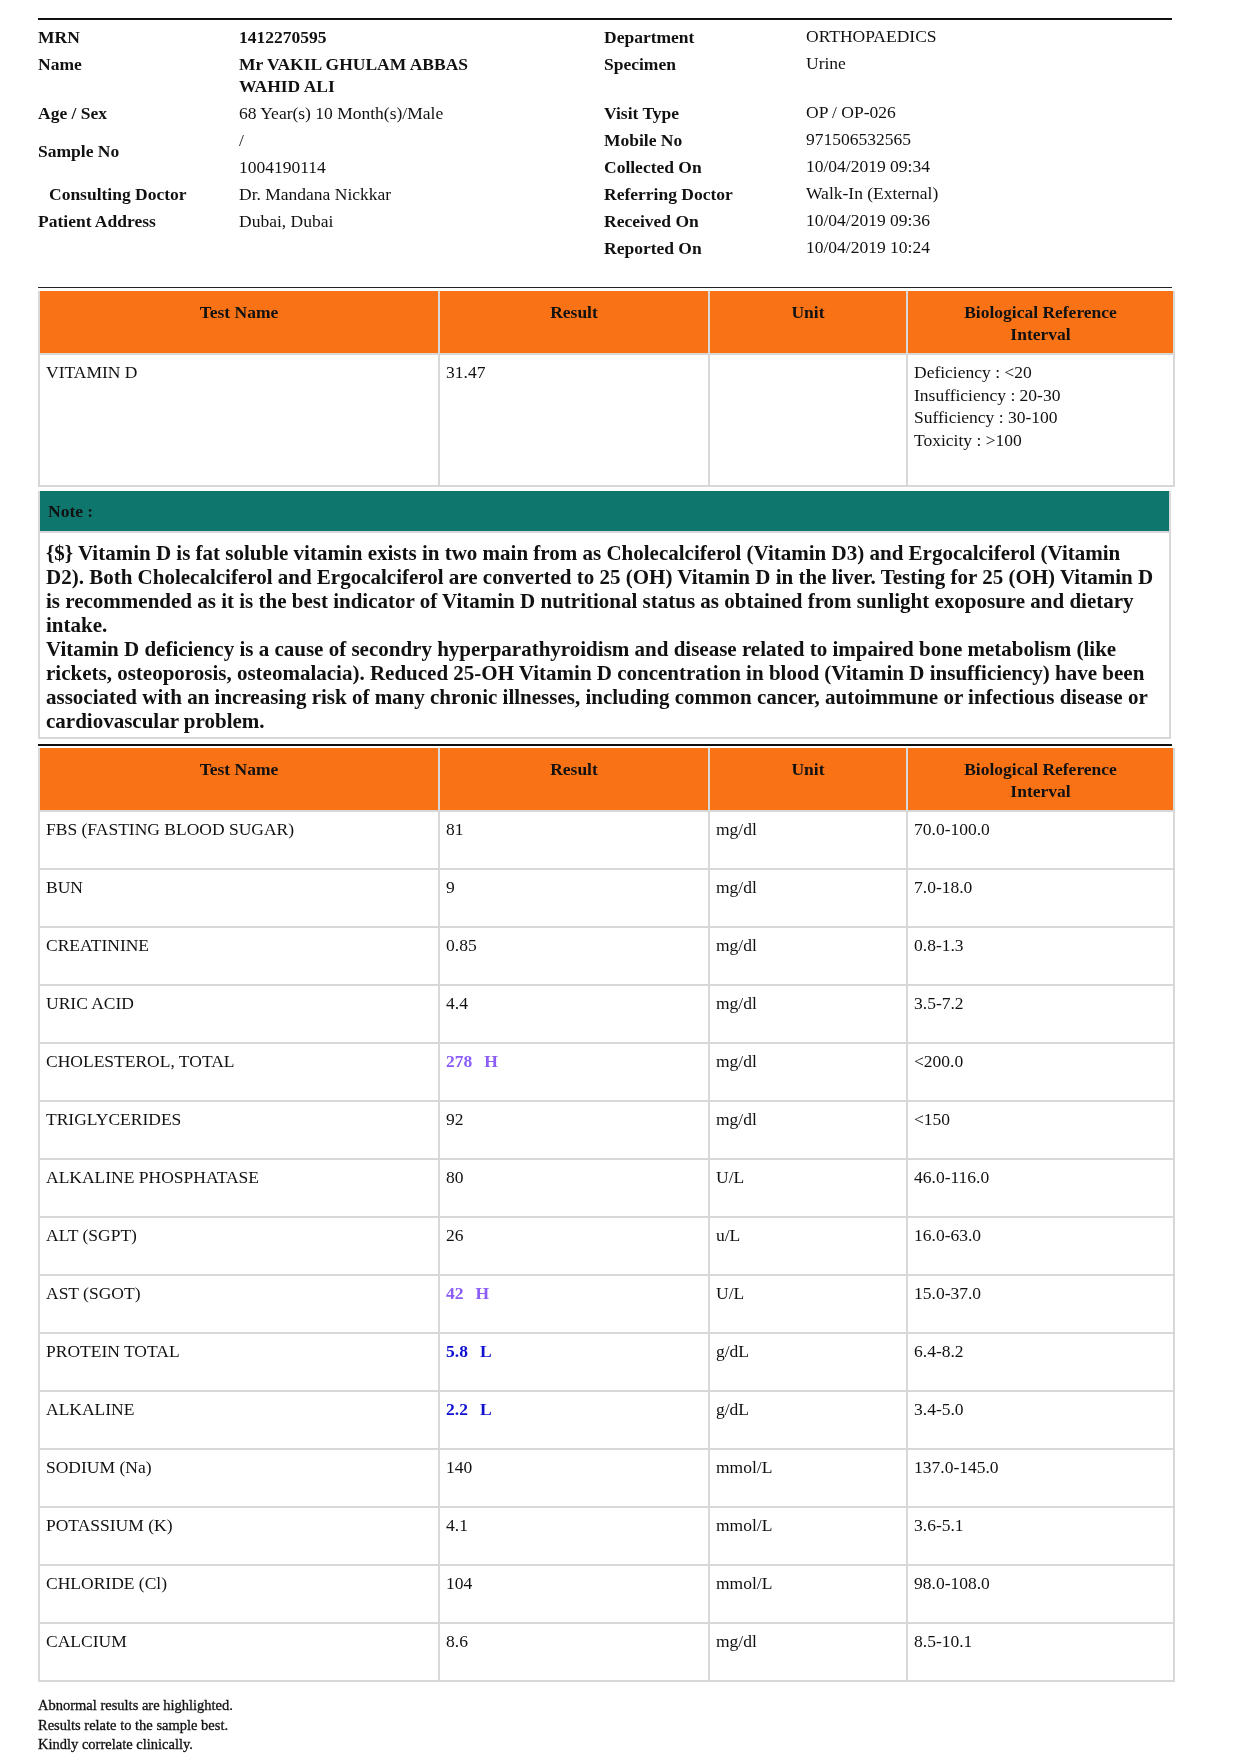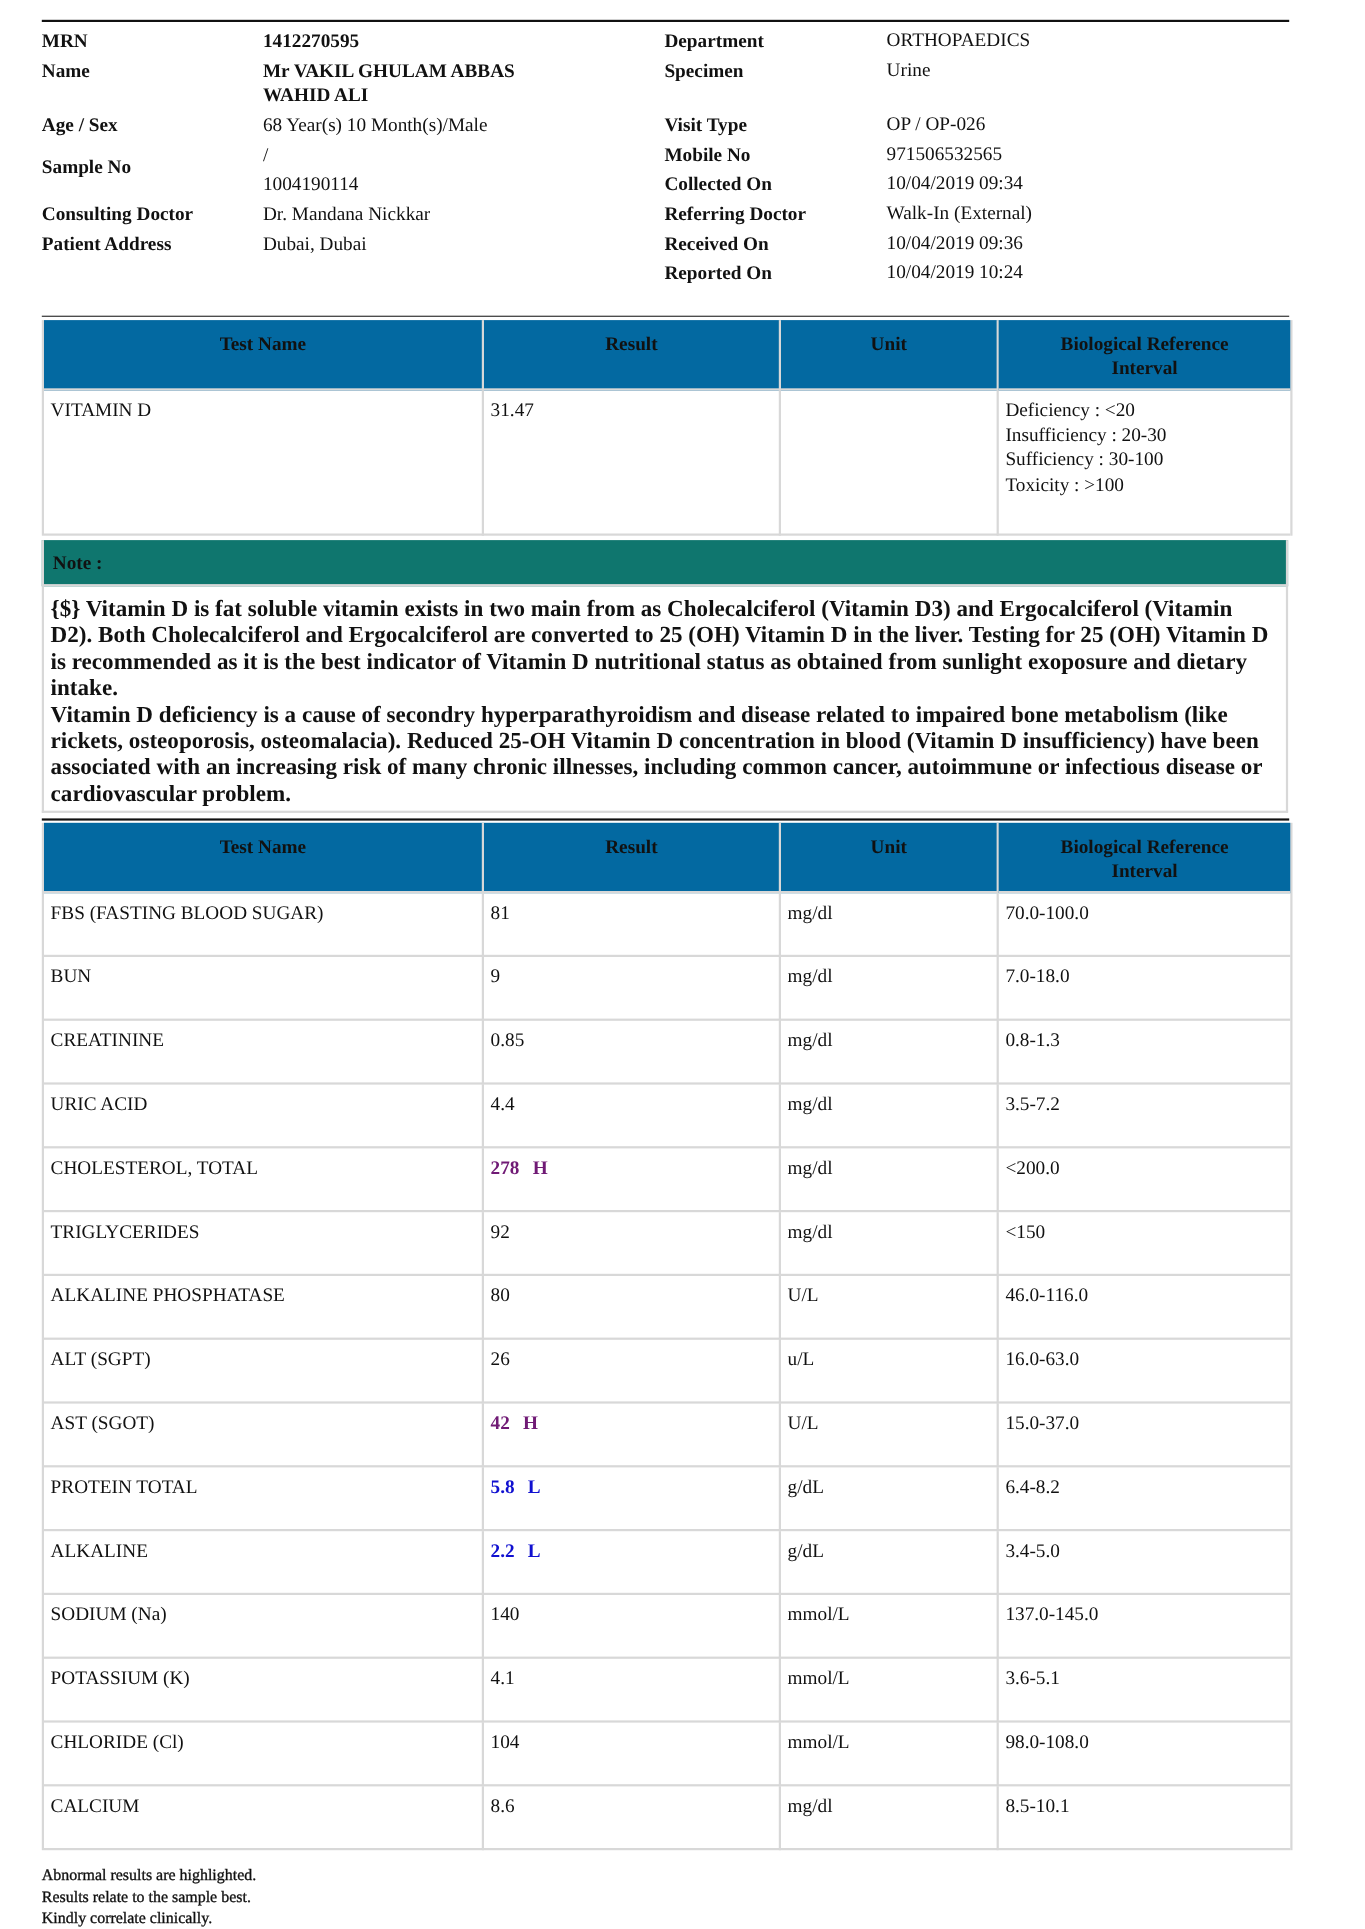--- a/index.html
+++ b/index.html
@@ -29,21 +29,21 @@
     border-right: 2px solid #d8d8d8;
   }
   table.results th, table.results td {
     border-right: 2px solid #d8d8d8;
     border-bottom: 2px solid #d8d8d8;
     font-size: 17.5px;
     vertical-align: top;
   }
   table.results th:last-child, table.results td:last-child { border-right: none; }
   table.results th {
-    background: #0369a1;
+    background: #f97316;
     font-weight: bold;
     text-align: center;
     padding: 10px 8px 6px;
     line-height: 22px;
     height: 64px;
   }
   table.results td { padding: 6px 6px; line-height: 22px; }
   .col-name { width: 400px; }
   .col-result { width: 270px; }
   .col-unit { width: 198px; }
@@ -72,21 +72,21 @@
     font-weight: bold;
     font-size: 21px;
     line-height: 24px;
     padding: 8px 6px 4px;
   }
   .note-body p { margin: 0; }
   .sep-rule { width: 1134px; height: 2px; background: #111; margin-top: 5px; margin-bottom: 2px; }
 
   .lab-row td { height: 58px; }
   .res-flag { font-weight: bold; }
-  .flag-high { color: #701a75; }
+  .flag-high { color: #8b5cf6; }
   .flag-low { color: #1010d0; }
   .flag-gap { display: inline-block; width: 12px; }
 
   .footer { margin-top: 14px; font-size: 14.5px; line-height: 19.5px; font-weight: bold; }
   .footer div { font-weight: normal; -webkit-text-stroke: 0.3px #111; }
 </style>
 </head>
 <body>
 
 <div class="page">
@@ -102,21 +102,21 @@
     <div class="pi-row pi-label" style="left:201px;top:33px;">Mr VAKIL GHULAM ABBAS</div>
     <div class="pi-row pi-label" style="left:201px;top:55px;">WAHID ALI</div>
 
     <div class="pi-row pi-label" style="left:0;top:82px;">Age / Sex</div>
     <div class="pi-row" style="left:201px;top:82px;">68 Year(s) 10 Month(s)/Male</div>
     <div class="pi-row" style="left:201px;top:109px;">/</div>
 
     <div class="pi-row pi-label" style="left:0;top:120px;">Sample No</div>
     <div class="pi-row" style="left:201px;top:136px;">1004190114</div>
 
-    <div class="pi-row pi-label" style="left:0;top:163px;">Consulting Doctor</div>
+    <div class="pi-row pi-label" style="left:11px;top:163px;">Consulting Doctor</div>
     <div class="pi-row" style="left:201px;top:163px;">Dr. Mandana  Nickkar</div>
 
     <div class="pi-row pi-label" style="left:0;top:190px;">Patient Address</div>
     <div class="pi-row" style="left:201px;top:190px;">Dubai, Dubai</div>
 
     <div class="pi-row pi-label" style="left:566px;top:6px;">Department</div>
     <div class="pi-row" style="left:768px;top:5px;">ORTHOPAEDICS</div>
 
     <div class="pi-row pi-label" style="left:566px;top:33px;">Specimen</div>
     <div class="pi-row" style="left:768px;top:32px;">Urine</div>

